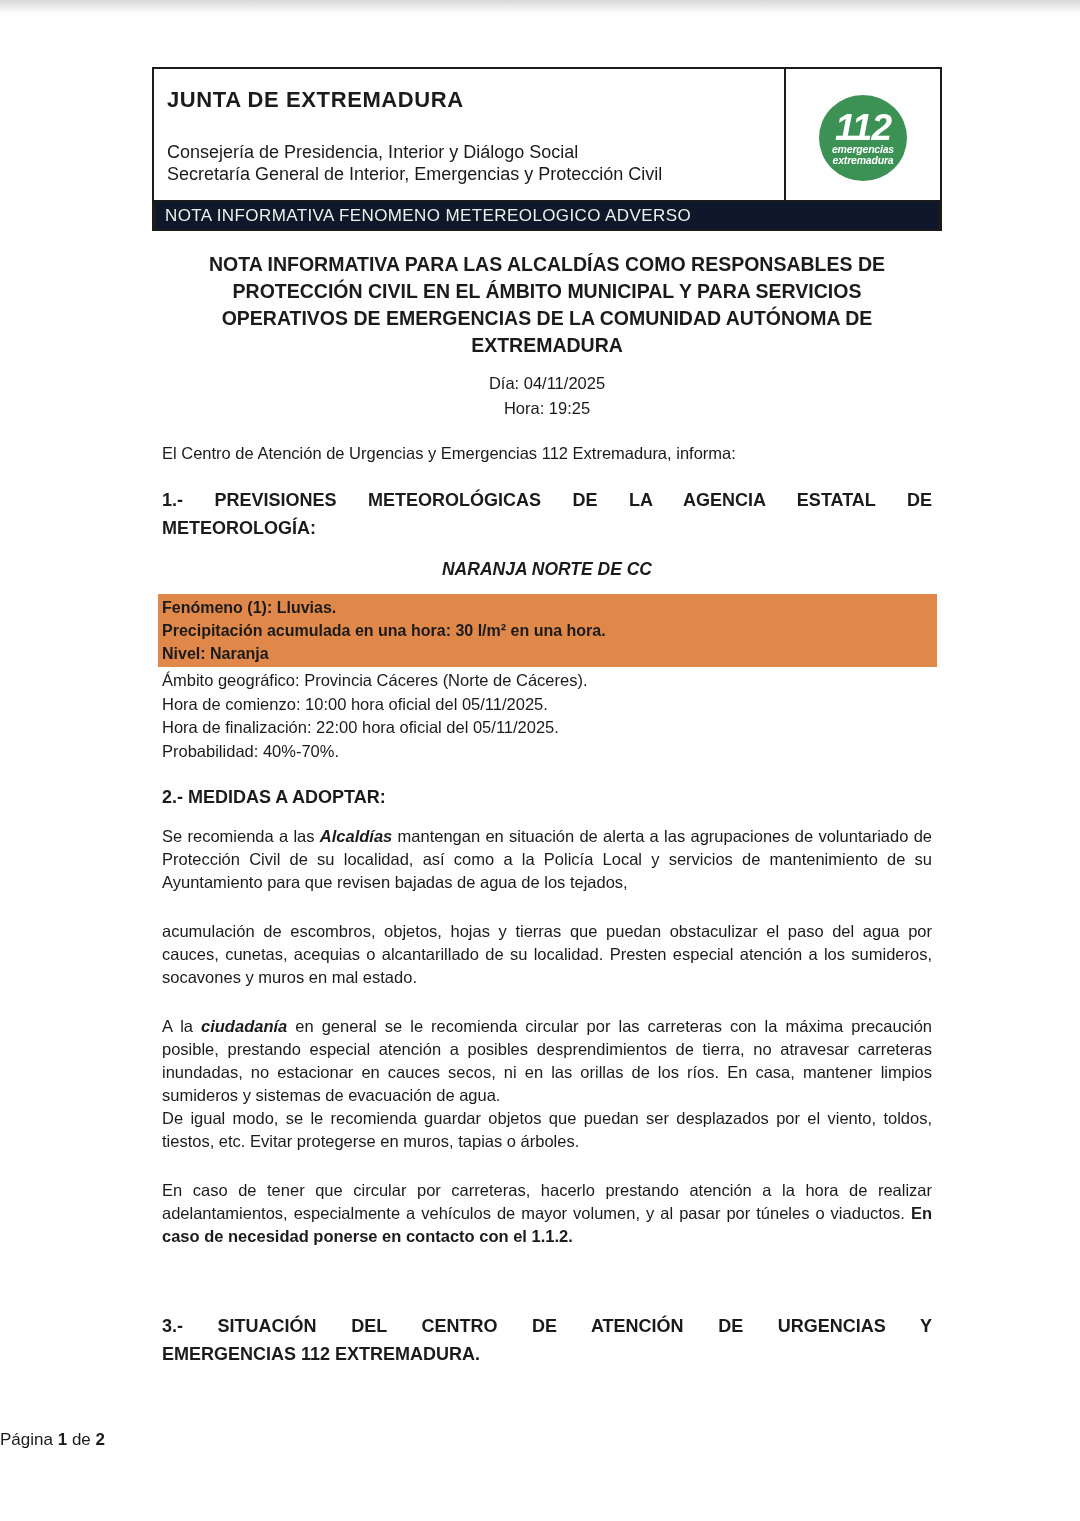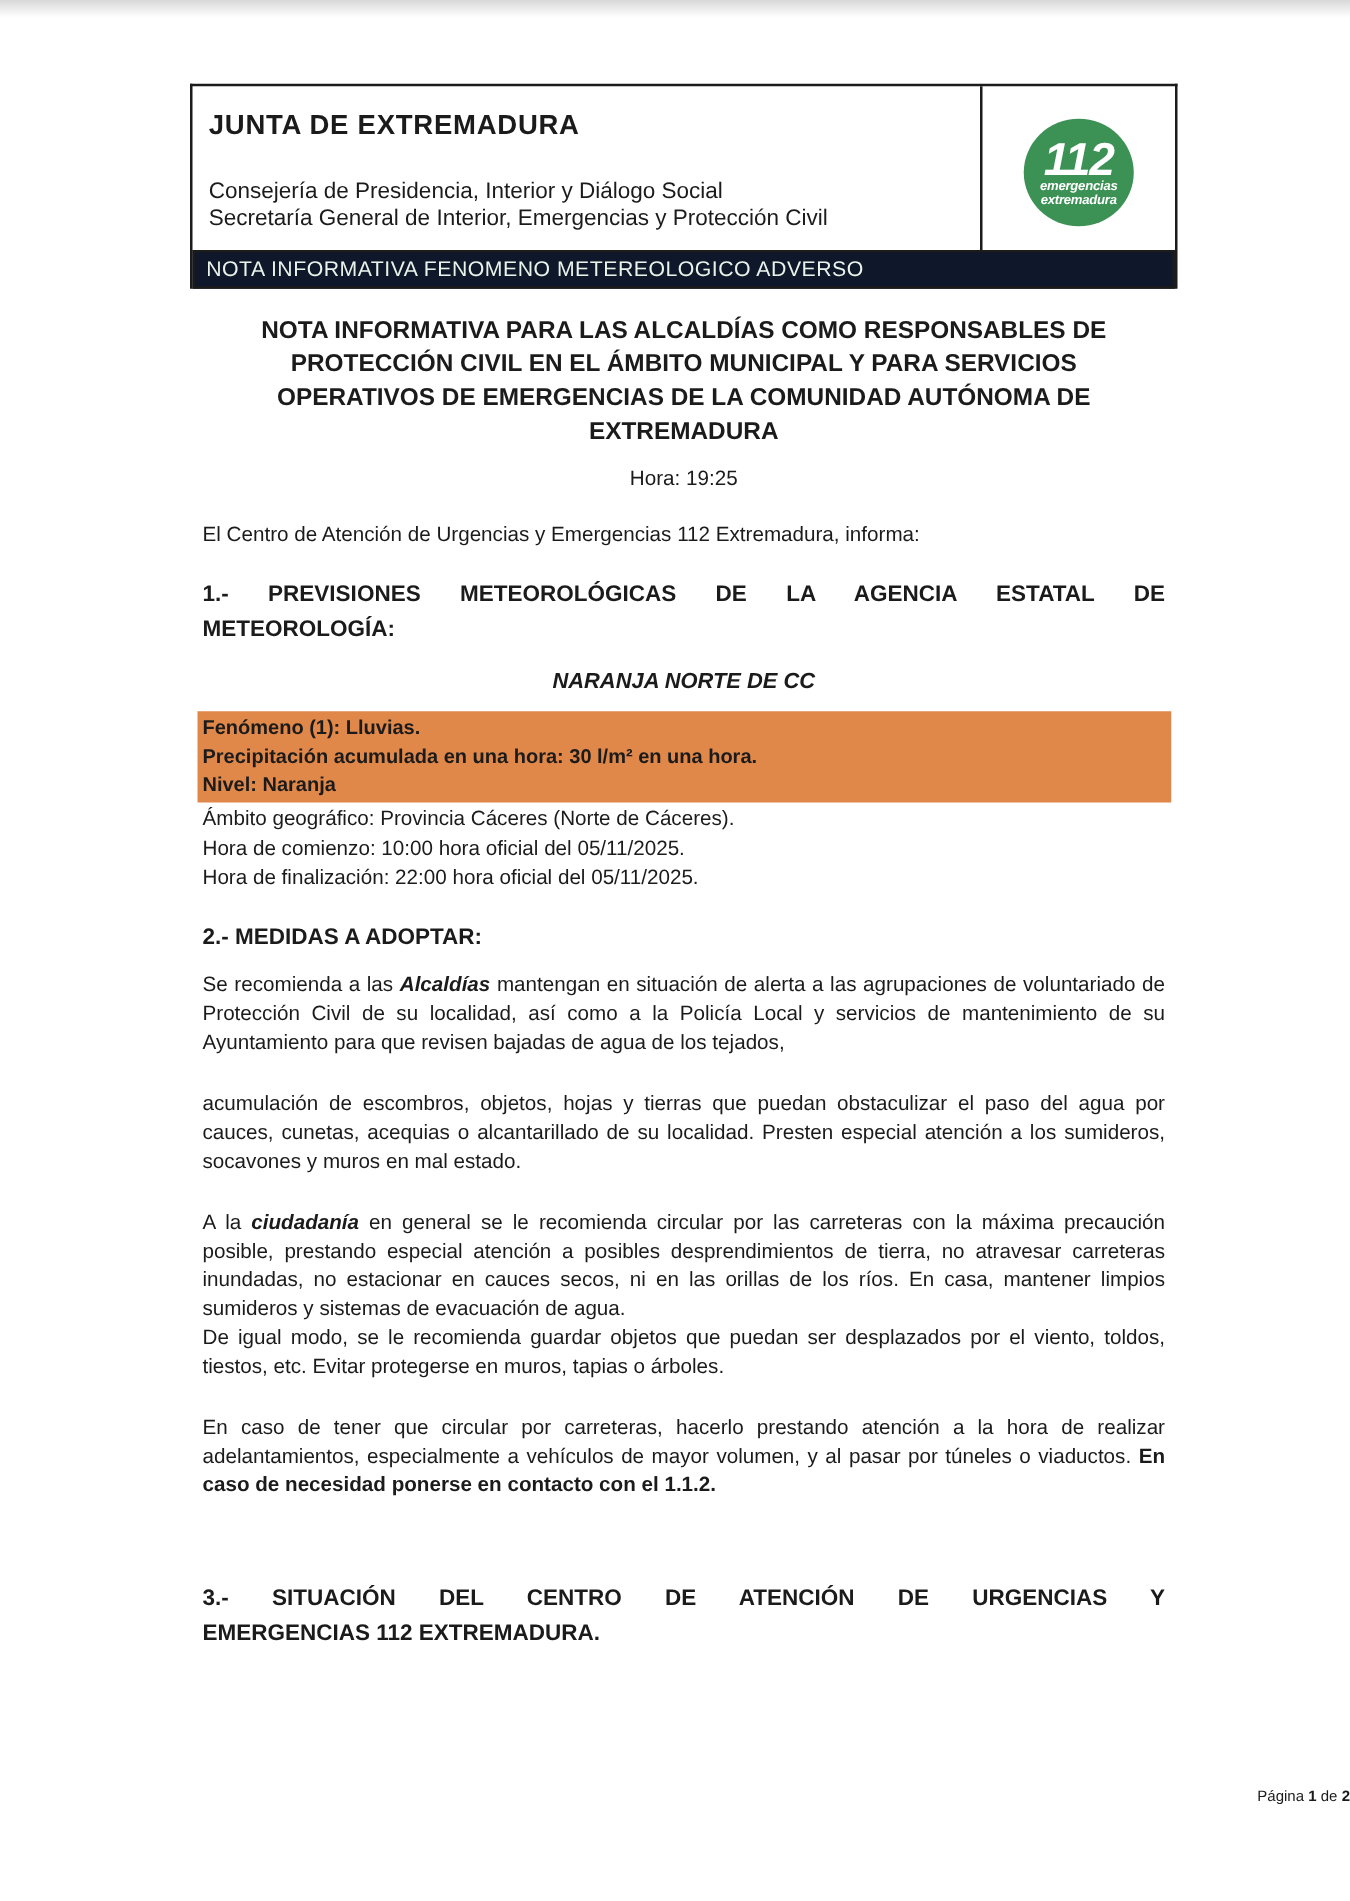--- a/index.html
+++ b/index.html
@@ -71,21 +71,21 @@
   .para { margin-top: 26px; text-align: justify; font-size: 16.5px; line-height: 23px; }
   .para.tight { margin-top: 0; }
   .para.first-after-heading { margin-top: 14px; }
   .bi { font-weight: bold; font-style: italic; }
   .b  { font-weight: bold; }
 
   .sec-heading.s3 { margin-top: 64px; }
 
   .footer {
     position: absolute; top: 1430px; left: 0; width: 100%;
-    text-align: right; font-size: 12px; color: #1b1b1b;
+    text-align: left; font-size: 17px; color: #1b1b1b;
   }
 </style>
 </head>
 <body>
 
 <div class="top-shade"></div>
 
 <div class="doc">
 
   <div class="header-box">
@@ -111,20 +111,21 @@
   <div class="content">
 
     <div class="doc-title">
       <div>NOTA INFORMATIVA PARA LAS ALCALDÍAS COMO RESPONSABLES DE</div>
       <div>PROTECCIÓN CIVIL EN EL ÁMBITO MUNICIPAL Y PARA SERVICIOS</div>
       <div>OPERATIVOS DE EMERGENCIAS DE LA COMUNIDAD AUTÓNOMA DE</div>
       <div>EXTREMADURA</div>
     </div>
 
     <div class="meta">
+      <div>Día: 04/11/2025</div>
       <div>Hora: 19:25</div>
     </div>
 
     <div class="intro">El Centro de Atención de Urgencias y Emergencias 112 Extremadura, informa:</div>
 
     <div class="sec-heading">
       <div class="just">1.- PREVISIONES METEOROLÓGICAS DE LA AGENCIA ESTATAL DE</div>
       <div>METEOROLOGÍA:</div>
     </div>
 
@@ -135,20 +136,21 @@
     <div class="alert" style="background-color: rgb(224, 135, 74);">
       <div>Fenómeno (1): Lluvias.</div>
       <div>Precipitación acumulada en una hora: 30 l/m² en una hora.</div>
       <div>Nivel: Naranja</div>
     </div>
 
     <div class="details">
       <div>Ámbito geográfico: Provincia Cáceres (Norte de Cáceres).</div>
       <div>Hora de comienzo: 10:00 hora oficial del 05/11/2025.</div>
       <div>Hora de finalización: 22:00 hora oficial del 05/11/2025.</div>
+      <div>Probabilidad: 40%-70%.</div>
     </div>
 
     <div class="sec2-heading">2.- MEDIDAS A ADOPTAR:</div>
 
     <p class="para first-after-heading">
       <span>Se recomienda a las </span><span class="bi">Alcaldías</span><span> mantengan en situación de alerta a las agrupaciones de voluntariado de Protección Civil de su localidad, así como a la Policía Local y servicios de mantenimiento de su Ayuntamiento para que revisen bajadas de agua de los tejados,</span>
     </p>
 
     <p class="para">acumulación de escombros, objetos, hojas y tierras que puedan obstaculizar el paso del agua por cauces, cunetas, acequias o alcantarillado de su localidad. Presten especial atención a los sumideros, socavones y muros en mal estado.</p>
 

